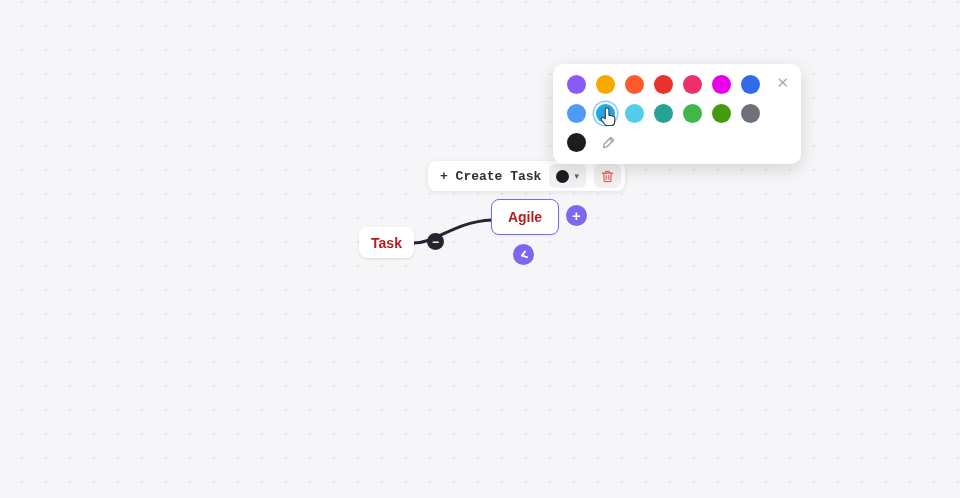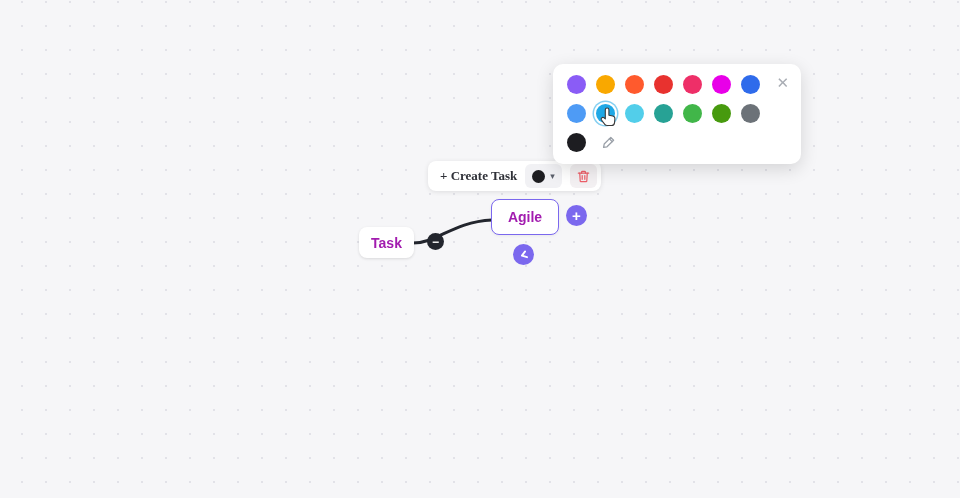--- a/index.html
+++ b/index.html
@@ -17,21 +17,21 @@
   }
 
   
   .connector-svg { position: absolute; left: 0; top: 0; z-index: 1; pointer-events: none; }
   .connector-svg path { stroke: var(--ink, #23262e); stroke-width: 3; fill: none; stroke-linecap: round; }
 
   
   .node {
     position: absolute; z-index: 2; background: #fff; border-radius: 8px;
     display: flex; align-items: center; justify-content: center;
-    font-size: 14px; font-weight: 700; color: #a21caf; cursor: pointer;
+    font-size: 14px; font-weight: 700; color: #b91c1c; cursor: pointer;
   }
   .node-blog { left: 359px; top: 227px; width: 55px; height: 31px;
     box-shadow: 0 1px 3px rgba(0,0,0,.12); }
   .node-agile { left: 491px; top: 199px; width: 66px; height: 34px;
     border: 1.6px solid var(--accent, #7b68ee); box-shadow: 0 1px 3px rgba(0,0,0,.06); }
 
   .collapse-dot {
     position: absolute; left: 427px; top: 233px; width: 17px; height: 17px; z-index: 3;
     background: var(--ink, #23262e); border-radius: 50%; color: #fff;
     display: flex; align-items: center; justify-content: center;
@@ -48,21 +48,21 @@
   .branch-btn svg { transform: rotate(-18deg); }
 
   
   .toolbar {
     position: absolute; left: 428px; top: 161px; z-index: 4; height: 30px;
     background: #fff; border-radius: 8px; box-shadow: 0 1px 5px rgba(0,0,0,.10);
     display: flex; align-items: center; gap: 8px; padding: 0 4px 0 12px;
   }
   .create-task {
     border: none; background: none; padding: 0; cursor: pointer;
-    font-family: Liberation Serif, serif; font-size: 13px; font-weight: 600; color: #2f3138; white-space: nowrap;
+    font-family: Liberation Mono, monospace; font-size: 13px; font-weight: 600; color: #2f3138; white-space: nowrap;
   }
   .color-dropdown {
     border: none; cursor: pointer; height: 24px; padding: 0 7px;
     background: #f1f1f4; border-radius: 6px;
     display: flex; align-items: center; gap: 5px;
   }
   .color-dropdown .dot { width: 13px; height: 13px; border-radius: 50%; background: #1d1d21; }
   .color-dropdown .caret { font-size: 9px; color: #5a5f6a; line-height: 1; }
   .trash-btn {
     border: none; cursor: pointer; width: 27px; height: 24px;

